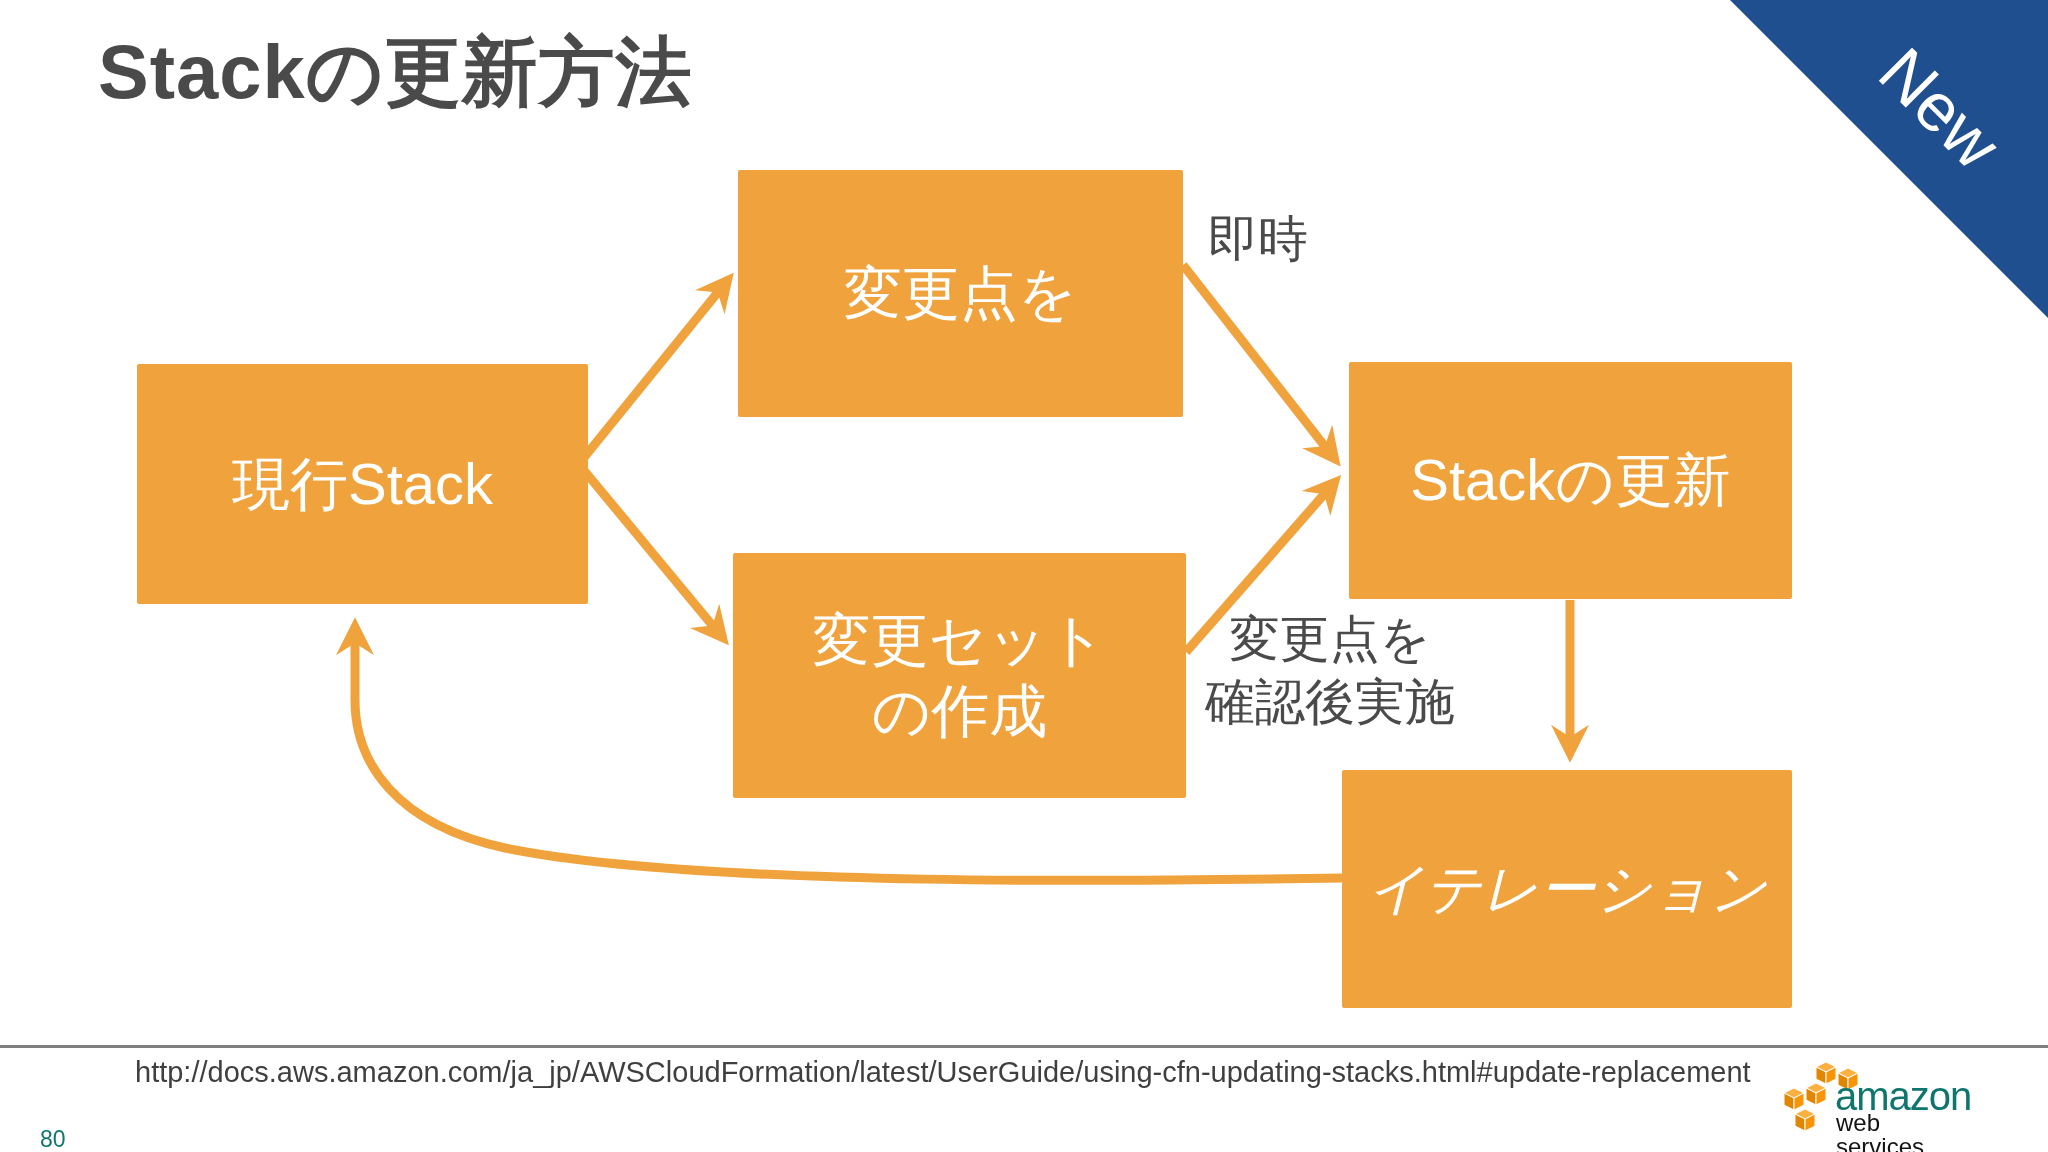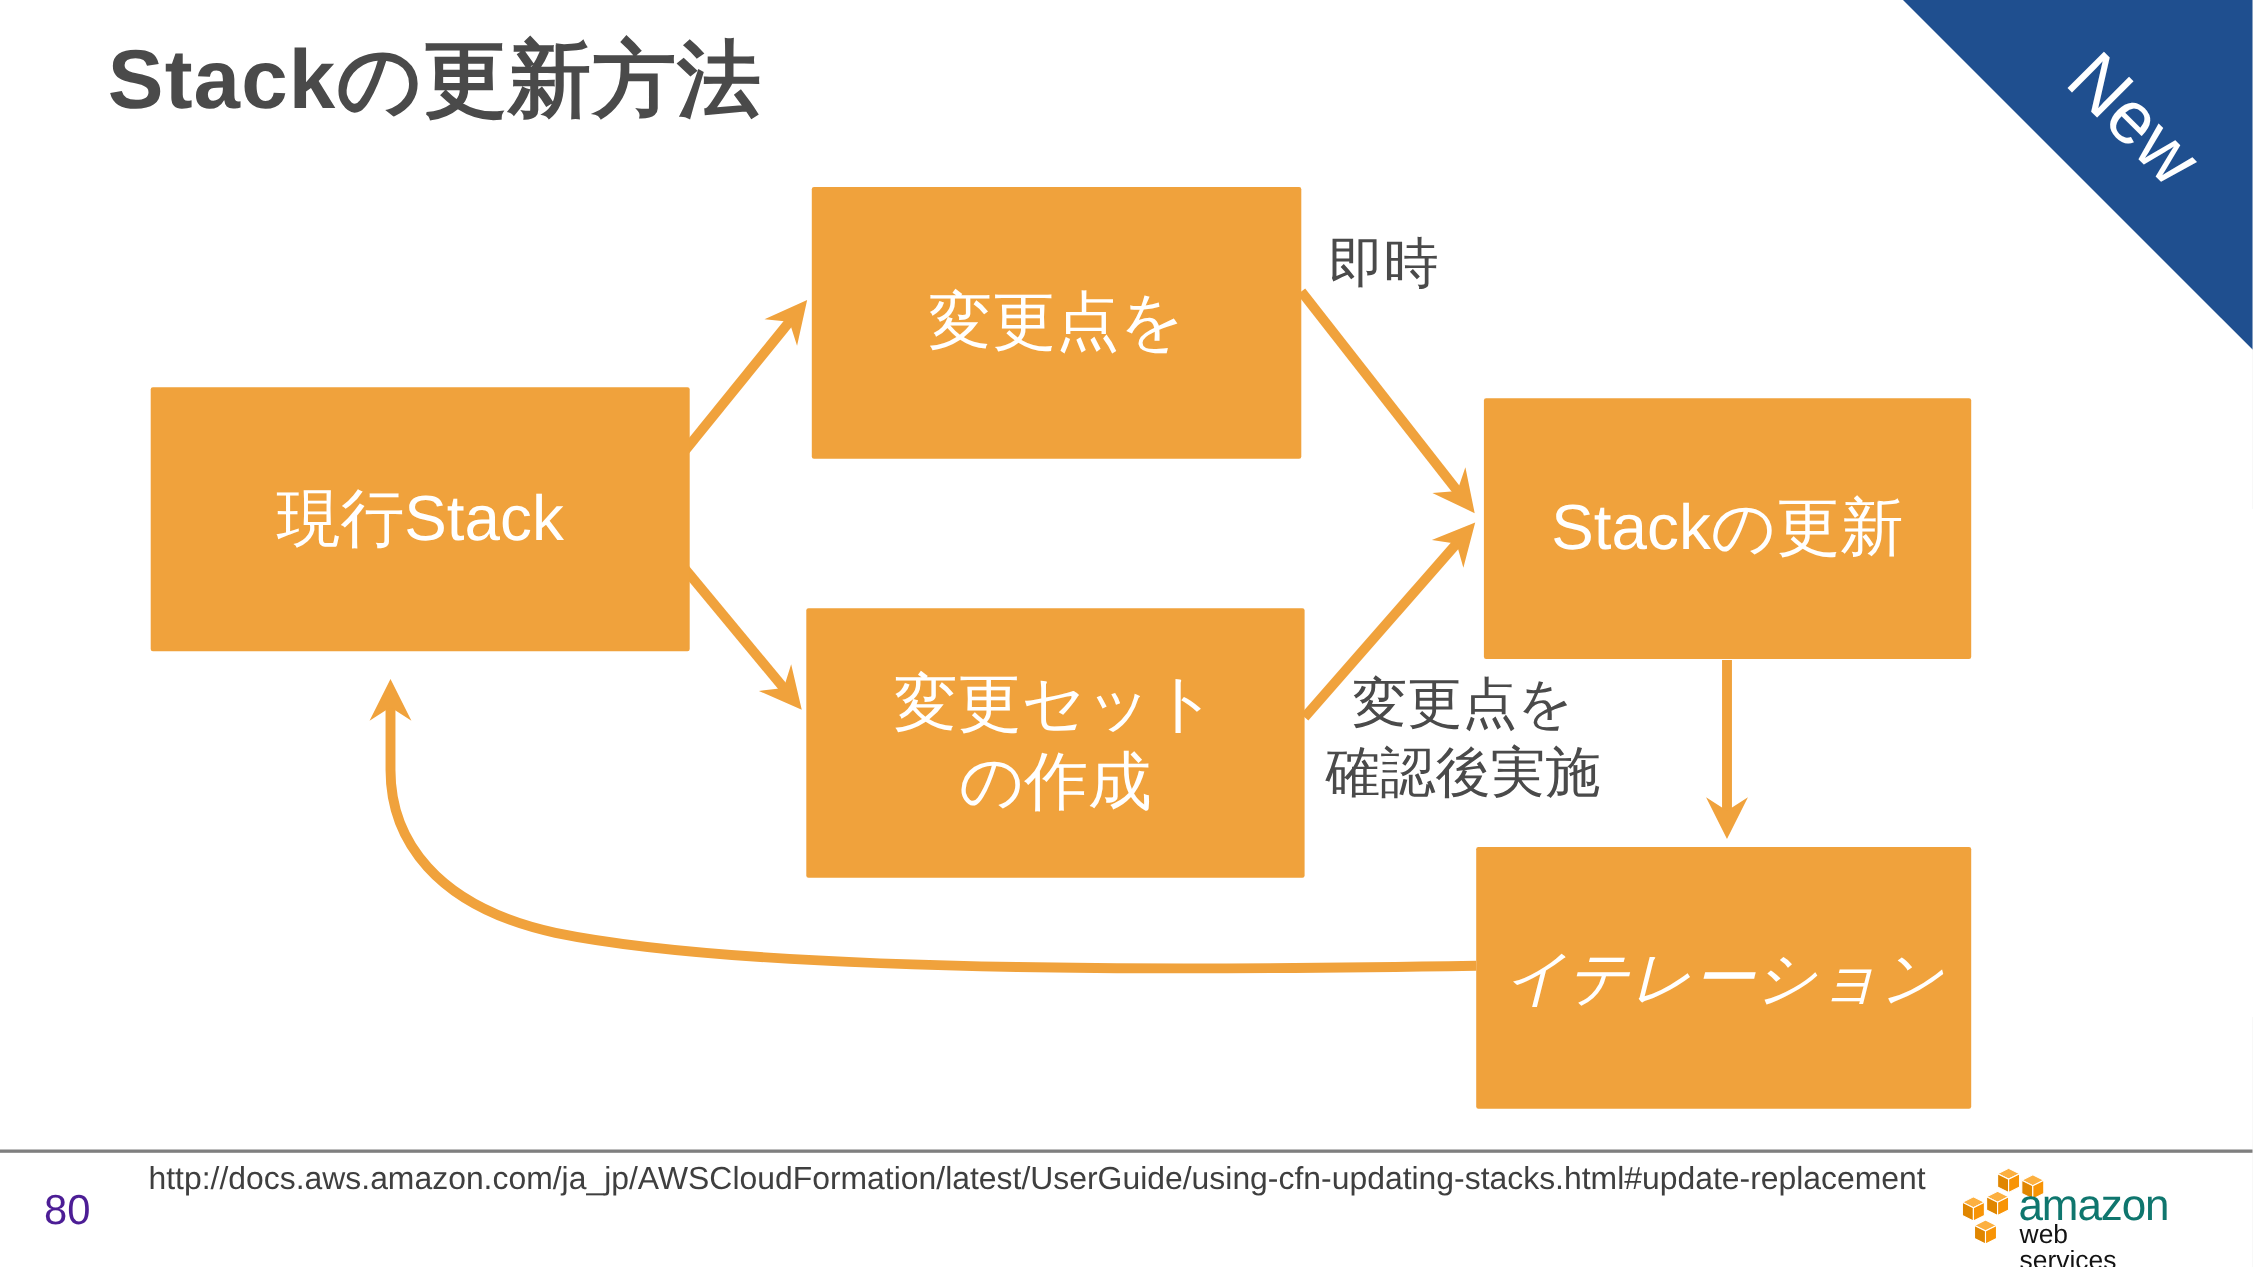--- a/index.html
+++ b/index.html
@@ -22,43 +22,43 @@
     position:absolute;
     background:#f0a23c;
     color:#ffffff;
     display:flex;align-items:center;justify-content:center;
     text-align:center;
     font-size:58px;
     line-height:1.22;
     white-space:pre-line;
     border-radius:2px;
   }
-  .node-current-stack{left:137px;top:352px;width:490px;height:240px;}
+  .node-current-stack{left:137px;top:364px;width:451px;height:240px;}
   .node-direct-update{left:738px;top:170px;width:445px;height:247px;}
   .node-change-set{left:733px;top:553px;width:453px;height:245px;}
   .node-stack-update{left:1349px;top:362px;width:443px;height:237px;}
   .node-iteration{left:1342px;top:770px;width:450px;height:238px;font-size:56px;font-style:italic;}
 
   .edge-label{
     position:absolute;
     color:#4a4a4a;
     font-size:50px;
     line-height:1.26;
     white-space:pre-line;
   }
   .edge-label-immediate{left:1208px;top:208px;}
   .edge-label-confirm{left:1205px;top:608px;text-align:center;}
 
   .footer-divider{
     position:absolute;left:0;top:1045px;width:2048px;height:3px;
     background:#7f7f7f;
   }
   .page-number{
-    position:absolute;left:40px;top:1080px;
-    font-size:38px;color:#4c1d95;
+    position:absolute;left:40px;top:1126px;
+    font-size:23px;color:#0f766e;
   }
   .source-url{
     position:absolute;left:135px;top:1056px;
     font-size:29px;color:#3f3f3f;
     white-space:nowrap;
   }
 
   .aws-logo{
     position:absolute;left:1782px;top:1058px;width:180px;height:84px;
   }

